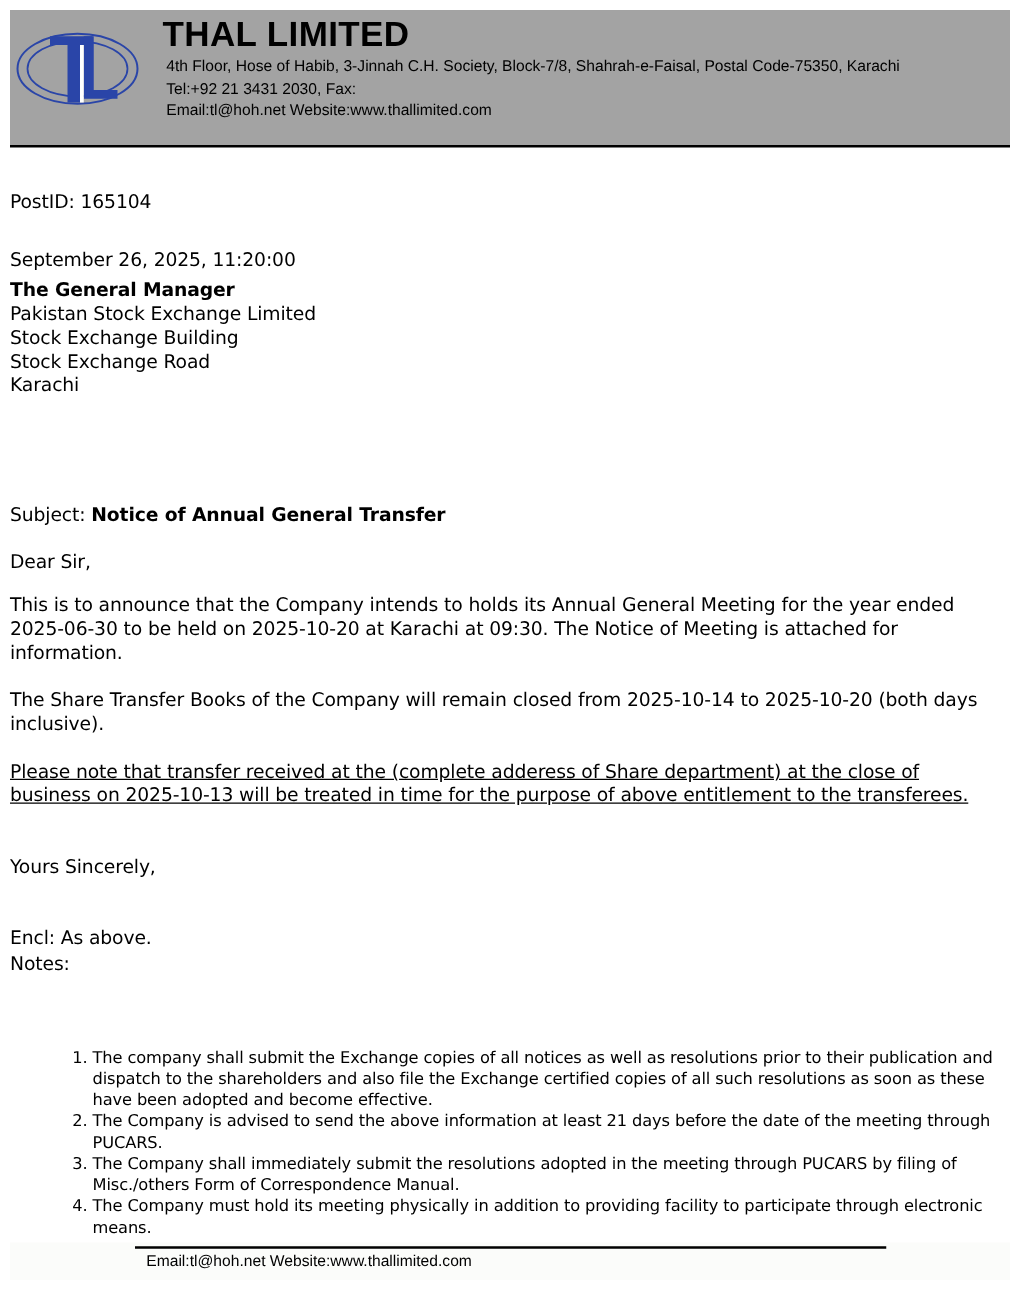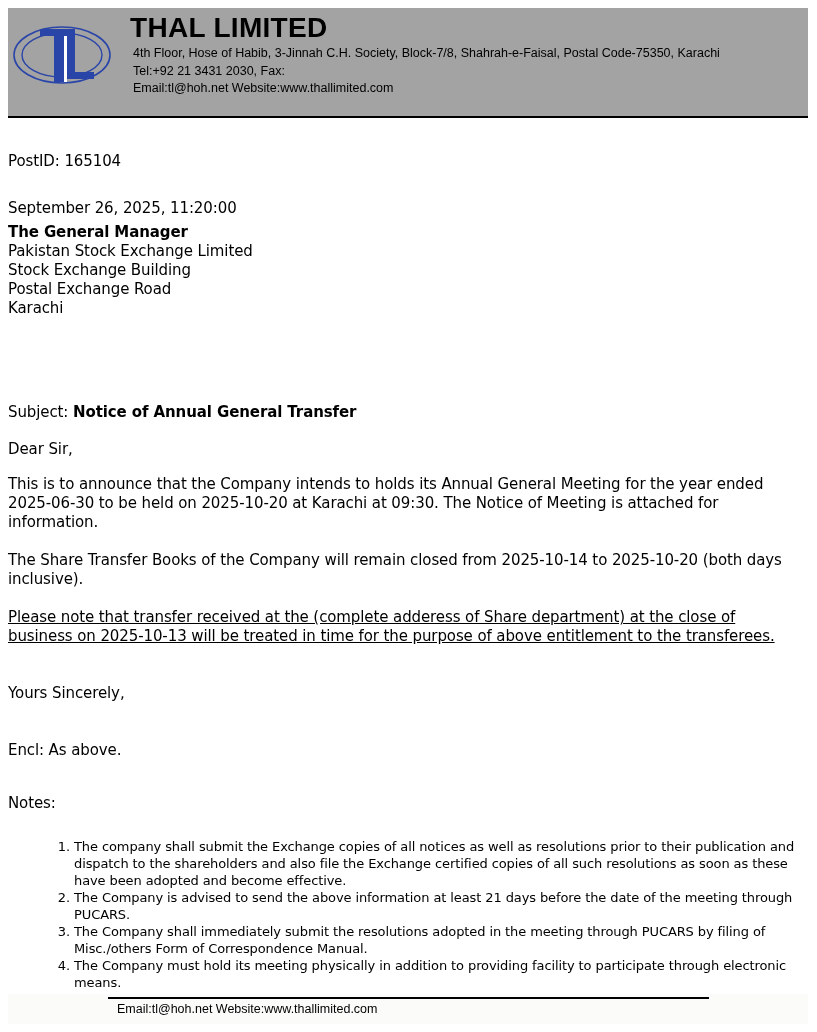--- a/index.html
+++ b/index.html
@@ -61,38 +61,38 @@
   <div class="head-line hl3">Email:tl@hoh.net Website:www.thallimited.com</div>
 </div>
 <div class="rule-top"></div>
 
 <div class="txt" style="top:152px;">PostID: 165104</div>
 <div class="txt" style="top:171px;margin-top:28px;">September 26, 2025, 11:20:00</div>
 
 <div class="txt bold" style="top:223px;">The General Manager</div>
 <div class="txt" style="top:242px;">Pakistan Stock Exchange Limited</div>
 <div class="txt" style="top:261px;">Stock Exchange Building</div>
-<div class="txt" style="top:280px;">Postal Exchange Road</div>
+<div class="txt" style="top:280px;">Stock Exchange Road</div>
 <div class="txt" style="top:299px;">Karachi</div>
 
 <div class="txt" style="top:403px;">
   <span>Subject:</span>
   <span class="bold">Notice of Annual General Transfer</span>
 </div>
 
 <div class="txt" style="top:440px;">Dear Sir,</div>
 
 <div class="para" style="top:475px;">This is to announce that the Company intends to holds its Annual General Meeting for the year ended 2025-06-30 to be held on 2025-10-20 at Karachi at 09:30. The Notice of Meeting is attached for information.</div>
 <div class="para" style="top:551px;">The Share Transfer Books of the Company will remain closed from 2025-10-14 to 2025-10-20 (both days inclusive).</div>
 <div class="para" style="top:608px;text-decoration:underline;">Please note that transfer received at the (complete adderess of Share department) at the close of business on 2025-10-13 will be treated in time for the purpose of above entitlement to the transferees.</div>
 
 <div class="txt" style="top:684px;">Yours Sincerely,</div>
 <div class="txt" style="top:741px;text-align:right;">Encl: As above.</div>
 
-<div class="txt" style="top:794px;">Notes:</div>
+<div class="txt" style="top:762px;">Notes:</div>
 <ol class="notes-list">
   <li>The company shall submit the Exchange copies of all notices as well as resolutions prior to their publication and dispatch to the shareholders and also file the Exchange certified copies of all such resolutions as soon as these have been adopted and become effective.</li>
   <li>The Company is advised to send the above information at least 21 days before the date of the meeting through PUCARS.</li>
   <li>The Company shall immediately submit the resolutions adopted in the meeting through PUCARS by filing of Misc./others Form of Correspondence Manual.</li>
   <li>The Company must hold its meeting physically in addition to providing facility to participate through electronic means.</li>
 </ol>
 
 <div class="footer-band"></div>
 <div class="rule-bottom"></div>
 <div class="footer-text">Email:tl@hoh.net Website:www.thallimited.com</div>

